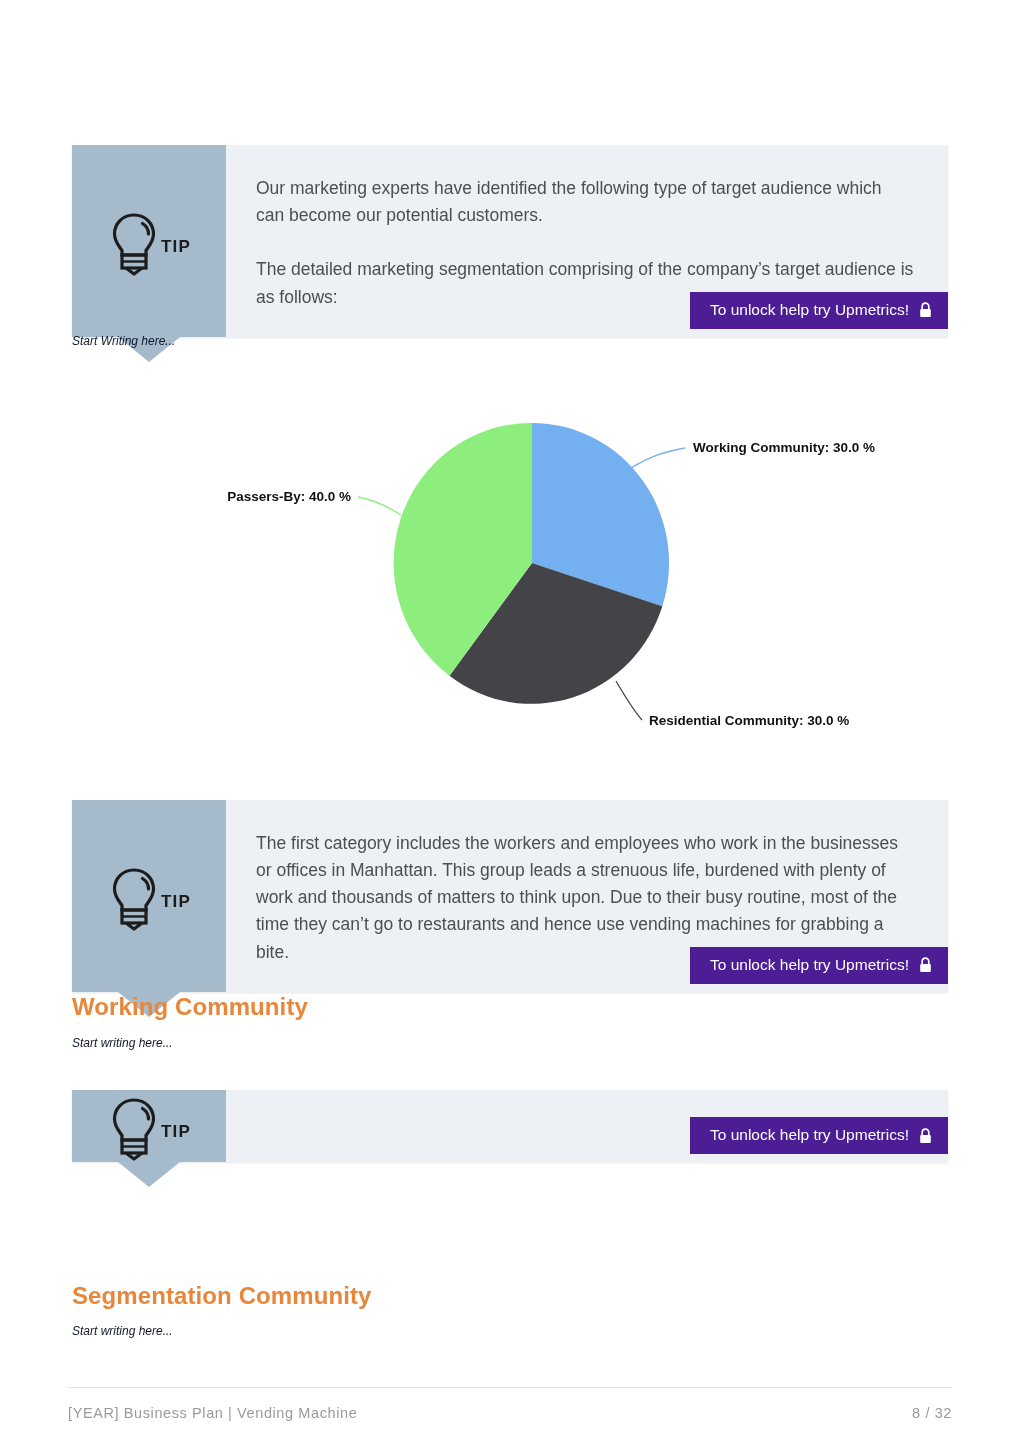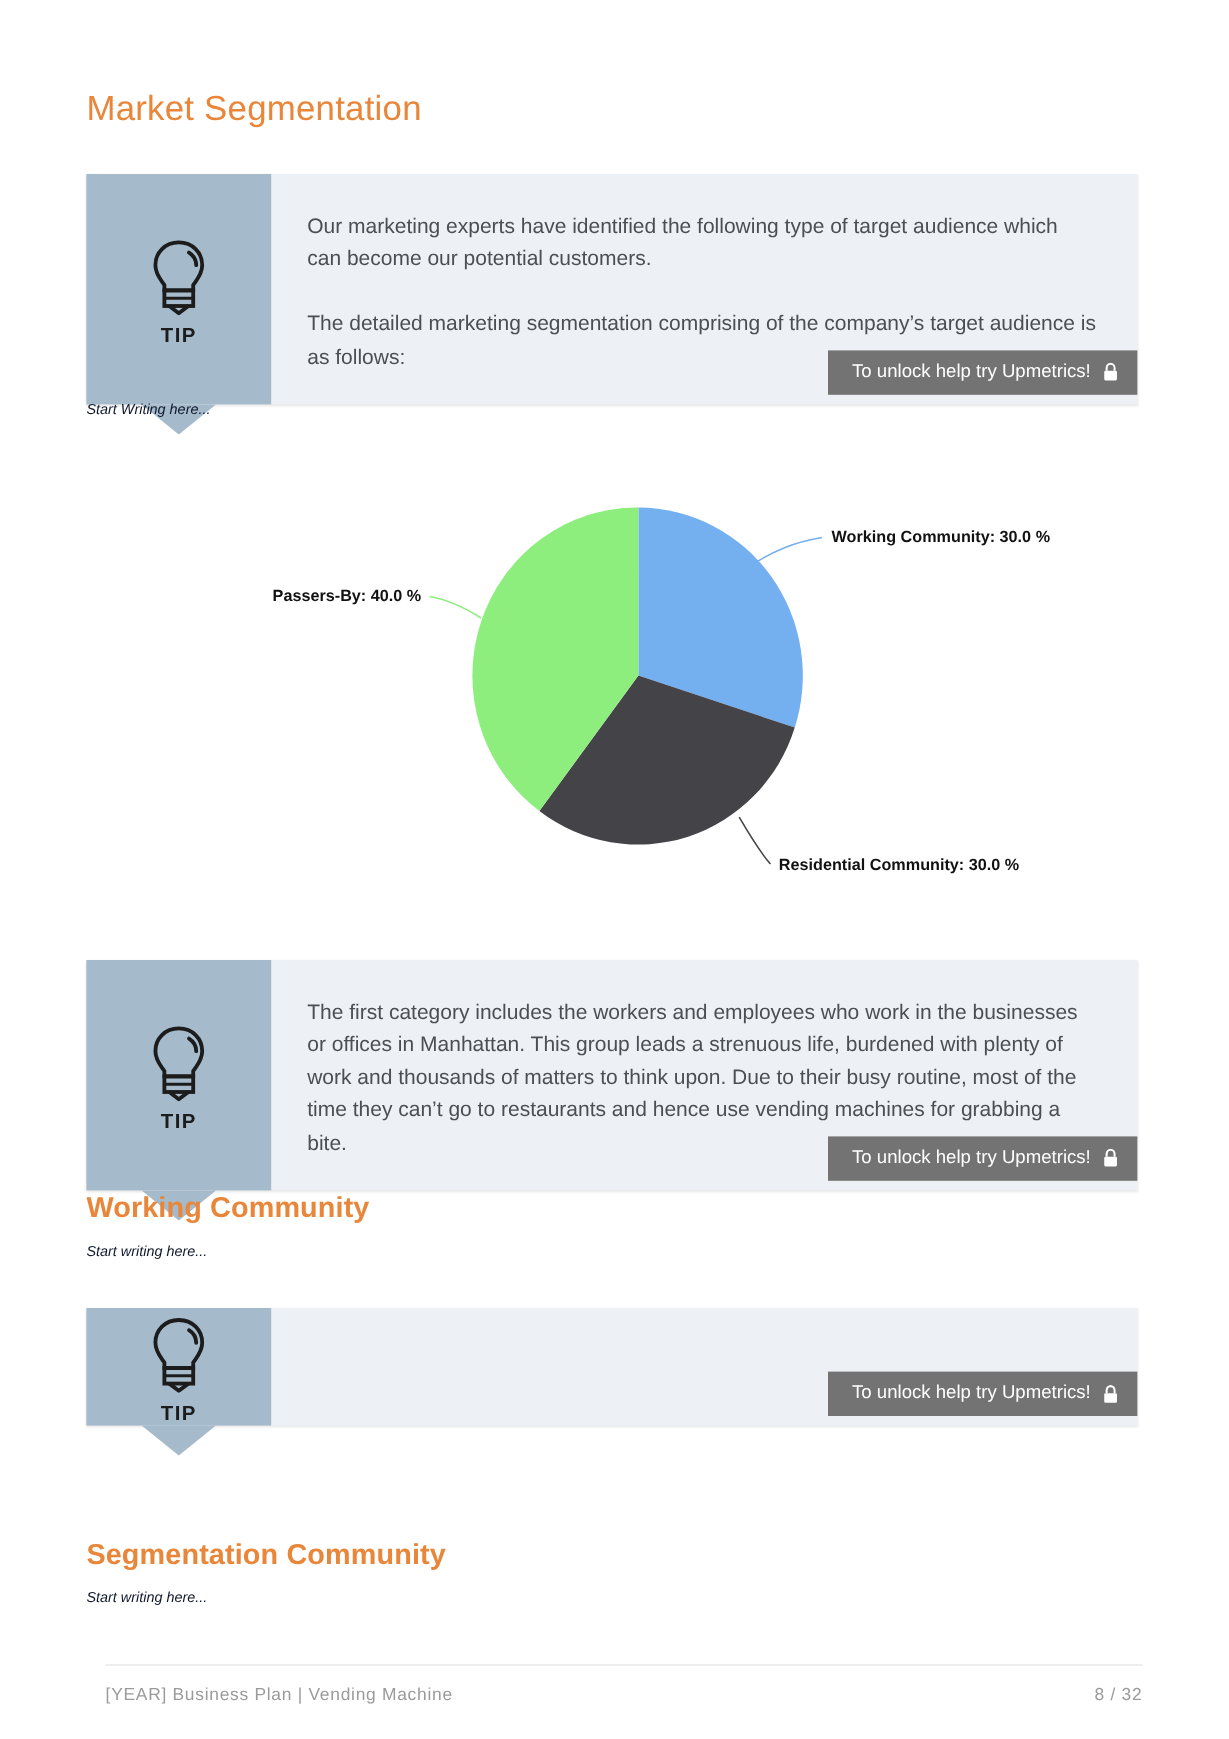--- a/index.html
+++ b/index.html
@@ -59,21 +59,20 @@
     background: #EDF1F5;
     box-shadow: 0 1px 2px rgba(0,0,0,0.10);
   }
 
   .tip-side {
     position: relative;
     width: 154px;
     flex: 0 0 154px;
     background: #A5BACB;
     display: flex;
-    flex-direction: column;
     align-items: center;
     justify-content: center;
     padding-top: 6px;
   }
 
   .tip-side::after {
     content: "";
     position: absolute;
     left: 50%;
     bottom: -25px;
@@ -111,21 +110,21 @@
 
   .tip-body p { margin: 0; }
   .tip-body p + p { margin-top: 1.55em; }
 
   
   .unlock-badge {
     position: absolute;
     display: flex;
     align-items: center;
     gap: 10px;
-    background: #737373;
+    background: #4c1d95;
     color: #ffffff;
     font-size: 15.5px;
     padding: 9px 16px 9px 20px;
     line-height: 1.2;
     white-space: nowrap;
   }
 
   .lock-icon {
     display: block;
     width: 13px;
@@ -147,21 +146,21 @@
   .slice-label {
     font-family: "Liberation Sans", "DejaVu Sans", sans-serif;
     font-size: 13.5px;
     font-weight: 700;
     fill: #121212;
   }
 
   
   .footer {
     position: absolute;
-    left: 88px;
+    left: 68px;
     right: 72px;
     bottom: 28px;
     height: 34px;
     border-top: 1px solid #e3e3e3;
     display: flex;
     align-items: flex-end;
     justify-content: space-between;
     padding-top: 10px;
   }
 
@@ -169,21 +168,20 @@
     font-size: 14.5px;
     color: #9a9a9a;
     letter-spacing: 0.6px;
   }
 </style>
 </head>
 <body>
 
 <div class="page">
 
-  <div class="page-title">Market Segmentation</div>
 
   <div class="tip-box" style="top:145px;">
     <div class="tip-side">
       <span class="bulb-icon">
         <svg viewBox="0 0 54 66" width="54" height="66" aria-hidden="true">
           <path d="M27 4 C15.5 4 7.5 12.5 7.5 23 C7.5 30.5 12 35 15 39.5 L15 44 L39 44 L39 39.5 C42 35 46.5 30.5 46.5 23 C46.5 12.5 38.5 4 27 4 Z" fill="none" stroke="#1c1c1c" stroke-width="3.2"></path>
           <path d="M35.5 12.5 C39.5 15 41.5 19 41.5 23" fill="none" stroke="#1c1c1c" stroke-width="3.2" stroke-linecap="round"></path>
           <rect x="15" y="44" width="24" height="13" fill="none" stroke="#1c1c1c" stroke-width="3.2"></rect>
           <line x1="15" y1="50.5" x2="39" y2="50.5" stroke="#1c1c1c" stroke-width="2.4"></line>
           <path d="M19 57 L27 63 L35 57" fill="none" stroke="#1c1c1c" stroke-width="3.2" stroke-linejoin="round"></path>

